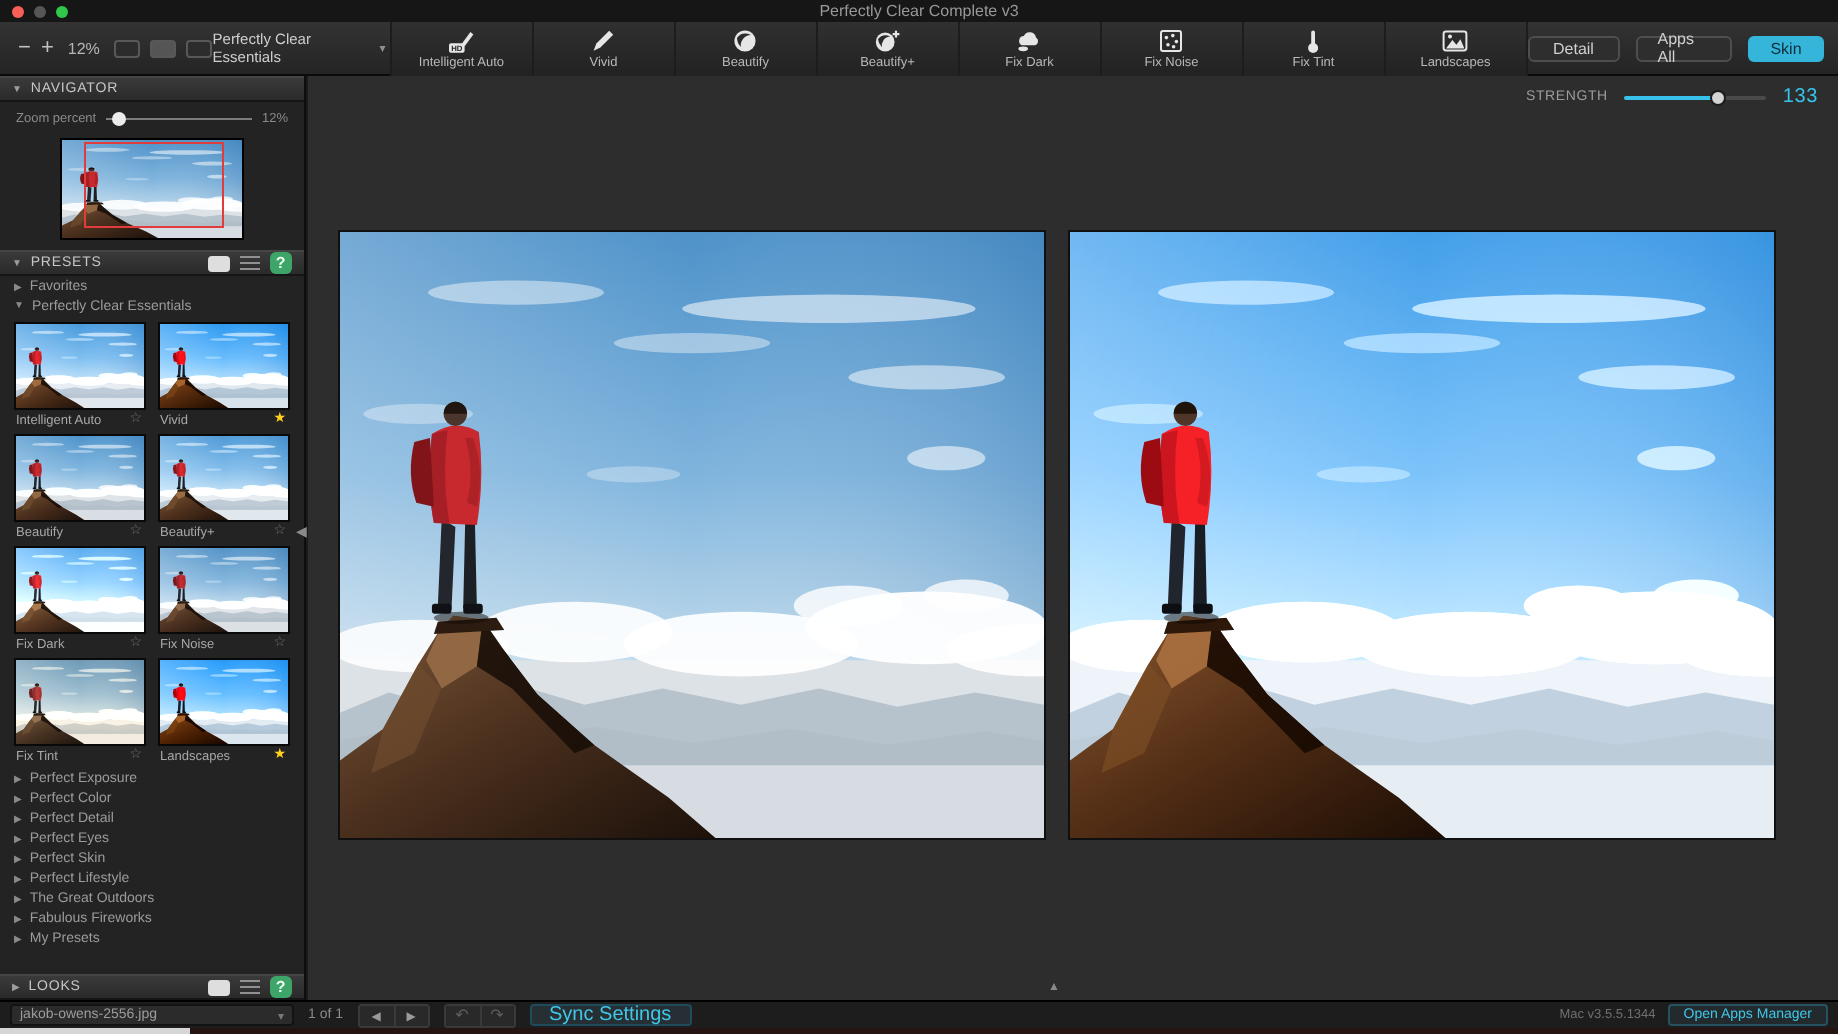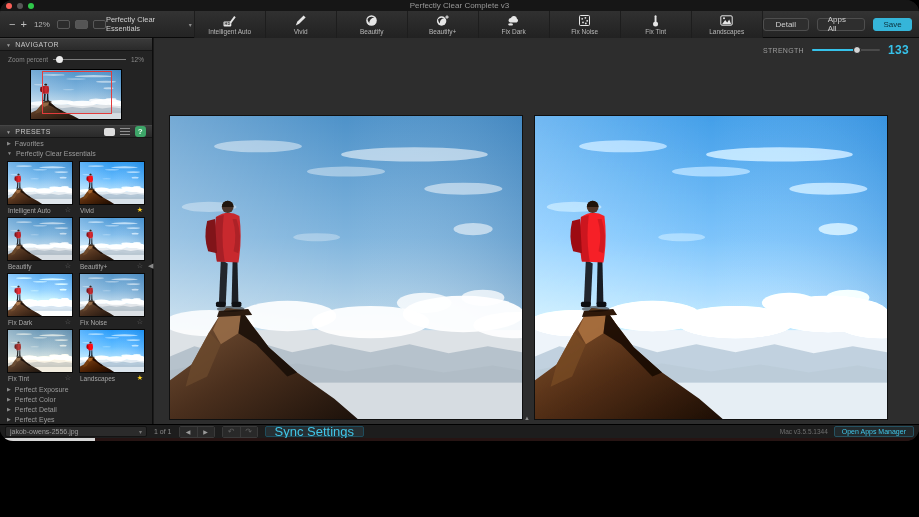--- a/index.html
+++ b/index.html
@@ -1,17 +1,17 @@
 <!DOCTYPE html>
 <html><head>
 <meta charset="utf-8">
 <style>
   html,body{margin:0;padding:0;background:#000;}
   *{box-sizing:border-box;font-family:"Liberation Sans",sans-serif;-webkit-font-smoothing:antialiased;}
-  .window{position:relative;width:919px;height:441px;background:#1a1a1a;overflow:hidden;border-radius:13px;}
+  .window{position:relative;width:919px;height:517px;background:#1a1a1a;overflow:hidden;}
 
   
   .titlebar{position:absolute;top:0;left:0;right:0;height:11px;background:#161616;}
   .lights{position:absolute;left:6px;top:3px;display:flex;gap:5px;}
   .light{width:6px;height:6px;border-radius:50%;}
   .light.red{background:#f95f57;} .light.yellow{background:#565656;} .light.green{background:#2fc84a;}
   .wtitle{text-align:center;font-size:8px;color:#989898;line-height:11px;}
 
   
   .toolbar{position:absolute;top:11px;left:0;right:0;height:27px;background:linear-gradient(#333333,#242424);border-bottom:1px solid #0a0a0a;display:flex;align-items:center;}
@@ -55,21 +55,21 @@
   .pstar.fav{color:#ffd21e;}
   .sidebar .spacer{flex:1;}
   .lookshead{margin-top:auto;}
 
   
   .canvas{position:absolute;left:154px;top:38px;right:0;bottom:17px;background:#2d2d2d;}
   .strengthrow{position:absolute;top:5px;right:10px;width:146px;display:flex;align-items:center;gap:8px;font-size:7px;color:#9c9c9c;letter-spacing:.3px;}
   .sslider{flex:1;height:2px;background:#4a4a4a;border-radius:1px;position:relative;}
   .sfill{position:absolute;left:0;top:0;bottom:0;background:#36c2ea;border-radius:1px;}
   .sknob{position:absolute;top:-3px;width:8px;height:8px;border-radius:50%;background:#d4d4d4;border:1px solid #1c1c1c;margin-left:-4px;}
-  .svalue{color:#36c2ea;font-size:12px;min-width:13px;text-align:left;font-weight:bold;}
+  .svalue{color:#36c2ea;font-size:10px;min-width:13px;text-align:left;}
   .imgpane{position:absolute;top:77px;width:354px;height:305px;border:1px solid #101010;overflow:hidden;background:#000;}
   .imgpane.before{left:15px;} .imgpane.after{left:380px;}
   .photo-scene{width:100%;height:100%;}
   .photo-scene svg{display:block;}
   .f-after{filter:saturate(1.22) brightness(1.06) contrast(1.04);}
   .f-t0{filter:saturate(1.15) brightness(1.05);}
   .f-t1{filter:saturate(1.5) contrast(1.06);}
   .f-t2{filter:brightness(1.01);}
   .f-t3{filter:brightness(1.05) saturate(1.05);}
   .f-t4{filter:brightness(1.18);}
@@ -81,21 +81,21 @@
 
   
   .statusbar{position:absolute;left:0;right:0;bottom:3px;height:14px;background:#1d1d1d;border-top:1px solid #000;display:flex;align-items:center;gap:7px;padding:0 5px;font-size:7.5px;color:#8e8e8e;}
   .fileselect{width:142px;height:11px;background:#2b2b2b;border:1px solid #131313;border-radius:2px;display:flex;align-items:center;justify-content:space-between;padding:0 4px;color:#9c9c9c;font-size:7px;}
   .fileselect .chev{color:#777;font-size:6px;}
   .count{font-size:7px;color:#8a8a8a;}
   .btngroup{display:flex;border:1px solid #3a3a3a;border-radius:2px;overflow:hidden;}
   .sbtn{width:17px;height:10px;background:#292929;display:flex;align-items:center;justify-content:center;font-size:6px;color:#9a9a9a;}
   .sbtn + .sbtn{border-left:1px solid #3a3a3a;}
   .sbtn.dim{color:#5d5d5d;font-size:8px;}
-  .syncbtn{height:11px;padding:0 9px;background:#262f33;border:1px solid #1f4c5c;border-radius:2px;color:#41c6e8;font-size:13px;display:flex;align-items:center;}
+  .syncbtn{height:11px;padding:0 9px;background:#262f33;border:1px solid #1f4c5c;border-radius:2px;color:#41c6e8;font-size:10px;display:flex;align-items:center;}
   .sb-right{margin-left:auto;display:flex;align-items:center;gap:6px;}
   .version{font-size:6.5px;color:#6f6f6f;}
   .appsbtn{height:11px;padding:0 7px;background:#222a2d;border:1px solid #265261;border-radius:2px;color:#41c6e8;font-size:7px;display:flex;align-items:center;}
   .sliver{position:absolute;left:0;right:0;bottom:0;height:3px;background:#261413;}
   .sliver .lite{position:absolute;left:0;top:0;bottom:0;width:95px;background:#d6d6d6;}
 </style>
 </head>
 <body>
 
 <div class="window">
@@ -200,21 +200,21 @@
               <path d="M2,10.2 L5.2,6 L7.2,8.4 L9.2,5.6 L11.2,10.2 Z" fill="#e6e6e6"></path>
               <circle cx="4" cy="4.2" r="1" fill="#e6e6e6"></circle>
             </svg>
           </span>
         <span class="tlabel">Landscapes</span>
       </div>
     </div>
     <div class="actions">
       <div class="abtn">Detail</div>
       <div class="abtn">Apps All</div>
-      <div class="abtn save">Save</div>
+      <div class="abtn save">Skin</div>
     </div>
   </div>
 
   <div class="sidebar">
     <div class="phead">
       <span class="tri">▼</span>
       <span>NAVIGATOR</span>
     </div>
     <div class="navcontent">
       <div class="navslider-row">

